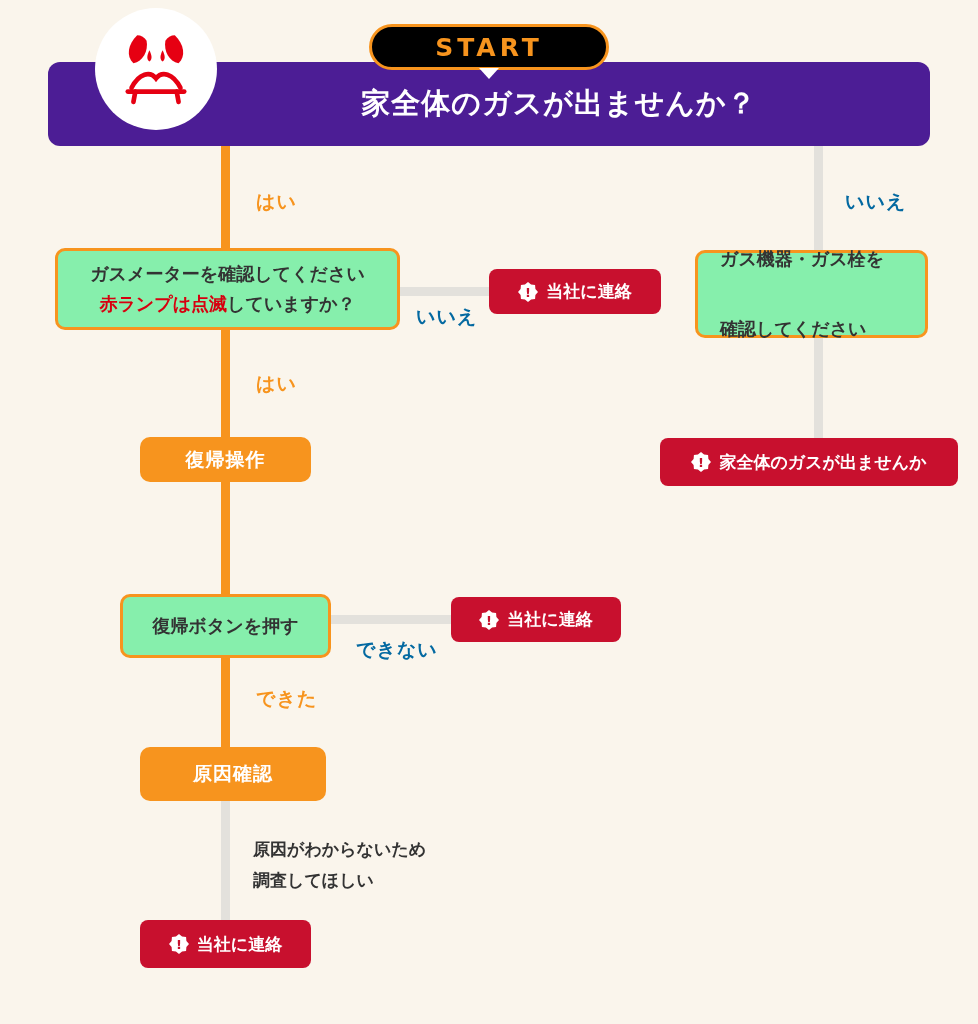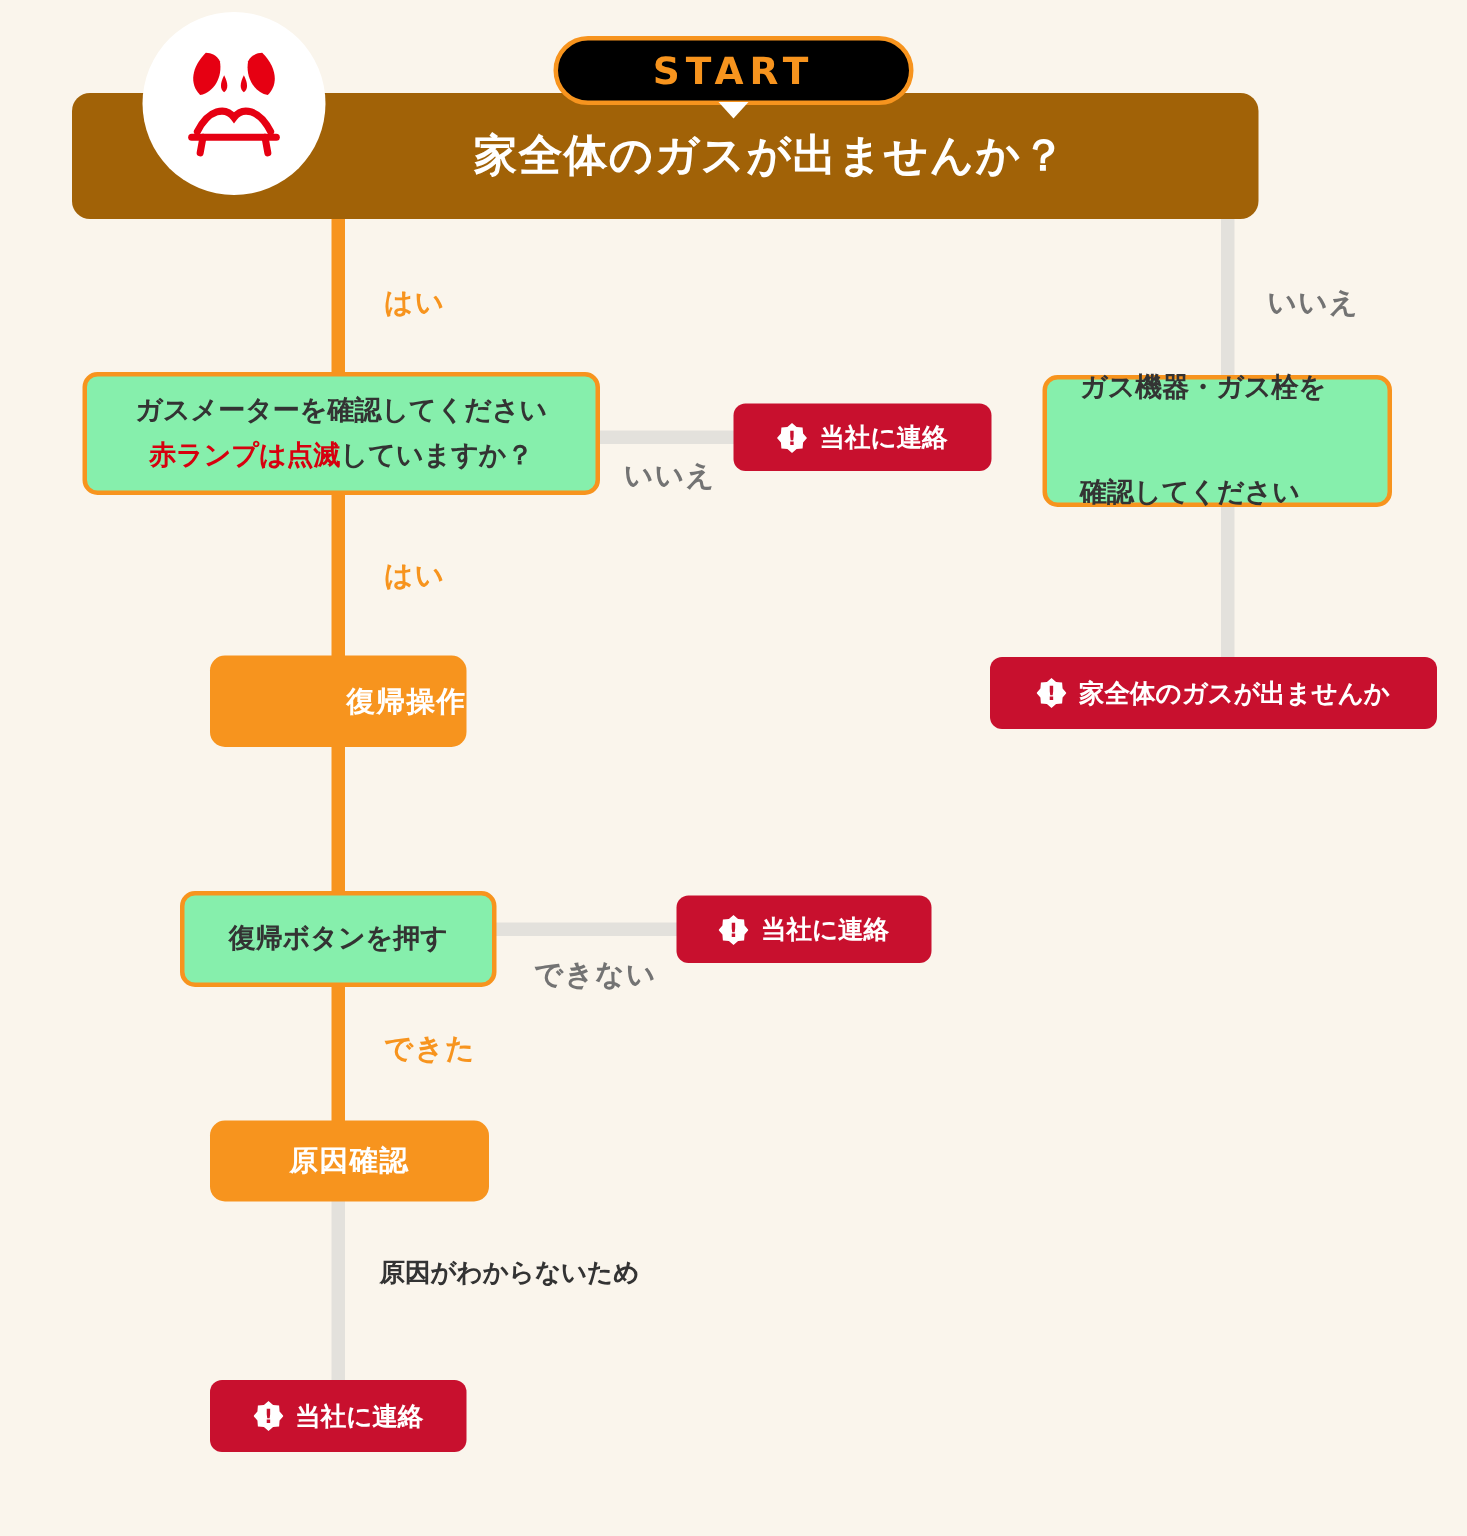--- a/index.html
+++ b/index.html
@@ -6,22 +6,22 @@
   .canvas{
     position:relative;width:978px;height:1024px;background:#FAF5EC;
     font-family:"DejaVu Sans","Liberation Sans",sans-serif;overflow:hidden;
   }
   
   .connector{position:absolute;z-index:1;}
   .connector.orange{background:#F7941E;}
   .connector.gray{background:#E3E1DC;}
   
   .header-bar{
-    position:absolute;left:48px;top:62px;width:791px;height:84px;
-    background:#a16207;border-radius:12px;z-index:2;
+    position:absolute;left:48px;top:62px;width:882px;height:84px;
+    background:#4c1d95;border-radius:12px;z-index:2;
     display:flex;align-items:center;justify-content:center;
   }
   .header-title{
     color:#fff;font-weight:bold;font-size:29px;letter-spacing:1px;
     padding-left:140px;
   }
   .logo-circle{
     position:absolute;left:95px;top:8px;width:122px;height:122px;
     background:#fff;border-radius:50%;z-index:3;
     display:flex;align-items:center;justify-content:center;
@@ -52,21 +52,21 @@
   }
   .badge-red{
     background:#C8102E;border-radius:8px;
     display:flex;align-items:center;justify-content:center;gap:8px;
     color:#fff;font-weight:bold;font-size:17px;
   }
   .red-text{color:#D7000F;}
   
   .label{position:absolute;z-index:2;font-weight:bold;font-size:19px;letter-spacing:1px;}
   .label.orange{color:#F7941E;}
-  .label.blue{color:#737373;text-align:right;}
+  .label.blue{color:#0369a1;text-align:right;}
   .note{
     position:absolute;z-index:2;color:#333;font-weight:bold;font-size:17px;line-height:1.8;
   }
   .alert-icon{flex:0 0 auto;display:block;}
 </style>
 </head>
 <body>
 
 <div class="canvas">
 
@@ -128,21 +128,21 @@
   </div>
 
   <div class="node badge-red" style="left:660px;top:438px;width:298px;height:48px;">
     <svg class="alert-icon" viewBox="0 0 20 20" width="20" height="20">
       <polygon fill="#ffffff" points="20,10 17.39,13.06 17.07,17.07 13.06,17.39 10,20 6.94,17.39 2.93,17.07 2.61,13.06 0,10 2.61,6.94 2.93,2.93 6.94,2.61 10,0 13.06,2.61 17.07,2.93 17.39,6.94"></polygon>
       <text x="10" y="14.6" text-anchor="middle" font-size="13" font-weight="bold" fill="#C8102E" font-family="DejaVu Sans, sans-serif">!</text>
     </svg>
     <span>家全体のガスが出ませんか</span>
   </div>
 
-  <div class="node box-orange" style="left:140px;top:437px;width:171px;height:61px;justify-content:flex-end;">
+  <div class="node box-orange" style="left:140px;top:437px;width:171px;height:45px;">
     <span>復帰操作</span>
   </div>
 
   <div class="node box-white" style="left:120px;top:594px;width:211px;height:64px;">
     <div>復帰ボタンを押す</div>
   </div>
 
   <div class="node badge-red" style="left:451px;top:597px;width:170px;height:45px;">
     <svg class="alert-icon" viewBox="0 0 20 20" width="20" height="20">
       <polygon fill="#ffffff" points="20,10 17.39,13.06 17.07,17.07 13.06,17.39 10,20 6.94,17.39 2.93,17.07 2.61,13.06 0,10 2.61,6.94 2.93,2.93 6.94,2.61 10,0 13.06,2.61 17.07,2.93 17.39,6.94"></polygon>
@@ -150,20 +150,21 @@
     </svg>
     <span>当社に連絡</span>
   </div>
 
   <div class="node box-orange" style="left:140px;top:747px;width:186px;height:54px;">
     <span>原因確認</span>
   </div>
 
   <div class="note" style="left:253px;top:834px;">
     <div>原因がわからないため</div>
+    <div>調査してほしい</div>
   </div>
 
   <div class="node badge-red" style="left:140px;top:920px;width:171px;height:48px;">
     <svg class="alert-icon" viewBox="0 0 20 20" width="20" height="20">
       <polygon fill="#ffffff" points="20,10 17.39,13.06 17.07,17.07 13.06,17.39 10,20 6.94,17.39 2.93,17.07 2.61,13.06 0,10 2.61,6.94 2.93,2.93 6.94,2.61 10,0 13.06,2.61 17.07,2.93 17.39,6.94"></polygon>
       <text x="10" y="14.6" text-anchor="middle" font-size="13" font-weight="bold" fill="#C8102E" font-family="DejaVu Sans, sans-serif">!</text>
     </svg>
     <span>当社に連絡</span>
   </div>
 

